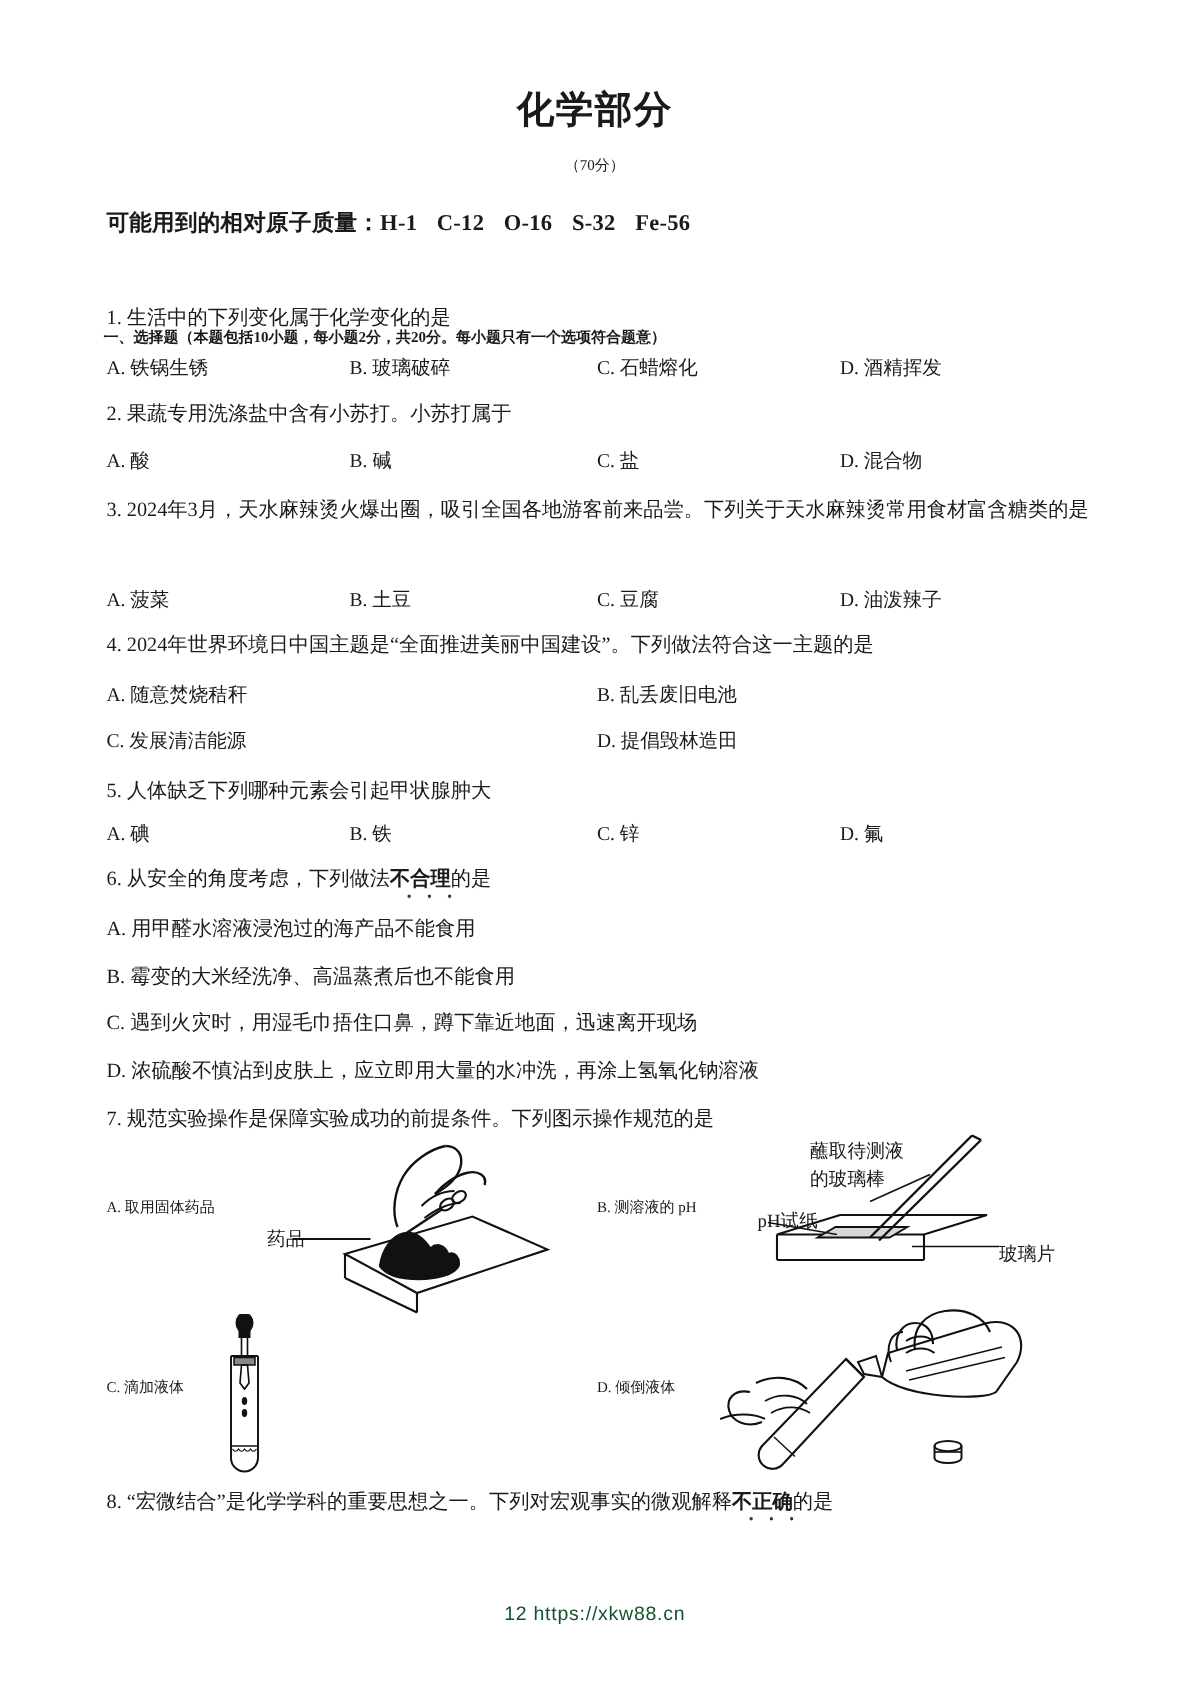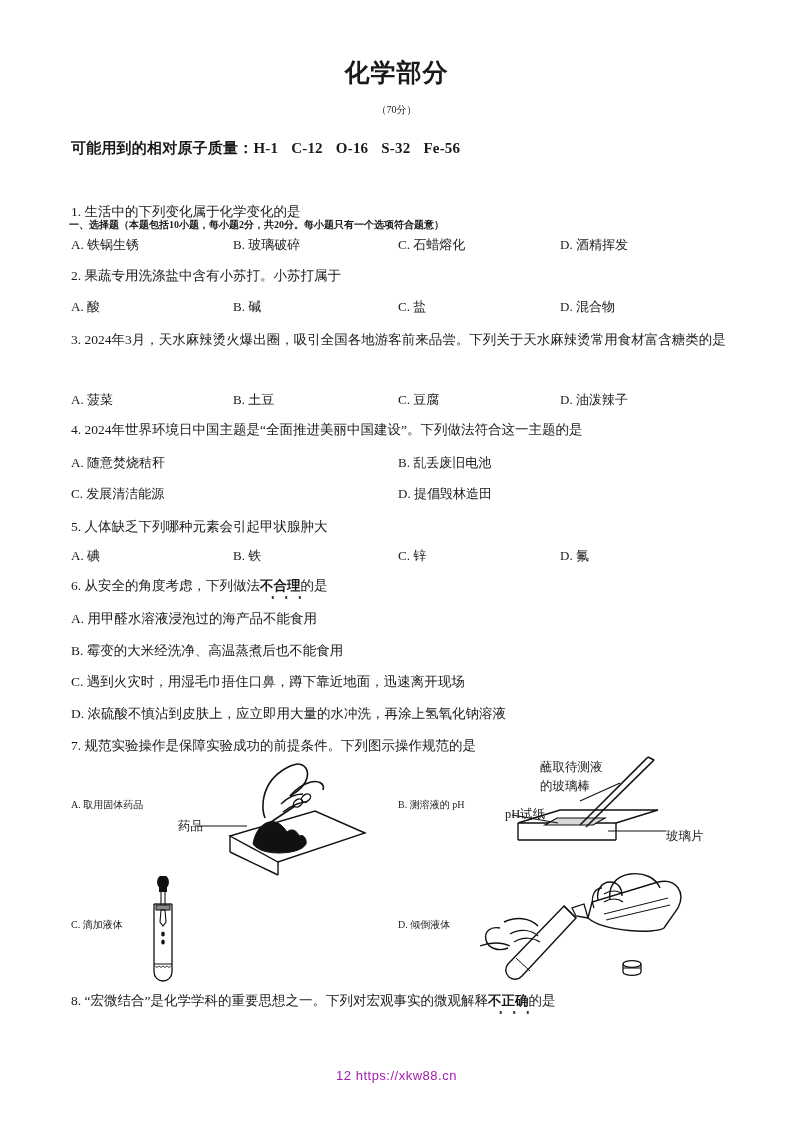--- a/index.html
+++ b/index.html
@@ -115,21 +115,21 @@
   }
   .fig-svg { position: absolute; }
 
   .footer {
     position: absolute;
     left: 0;
     top: 1068px;
     width: 793px;
     text-align: center;
     font-size: 13px;
-    color: #a21caf;
+    color: #14532d;
     font-family: "Liberation Sans", sans-serif;
     letter-spacing: 0.5px;
   }
 </style>
 </head>
 <body>
 
 <div class="page">
 
   <div class="doc-title">化学部分</div>

